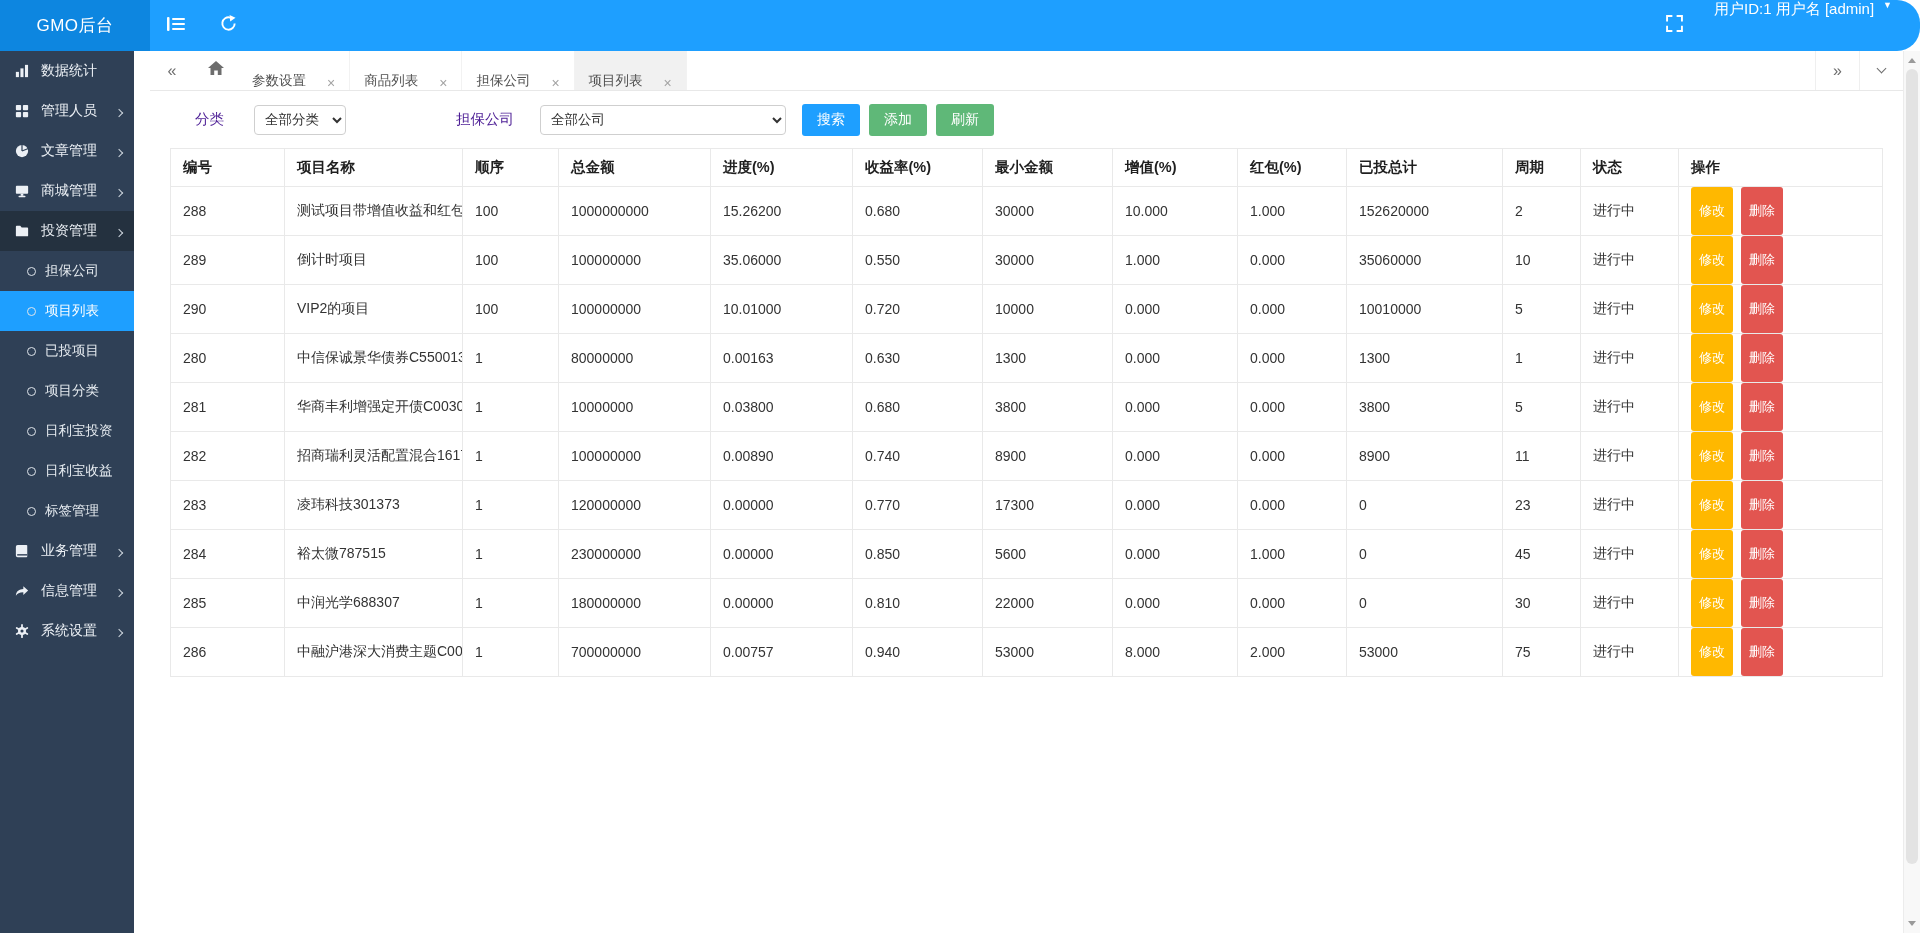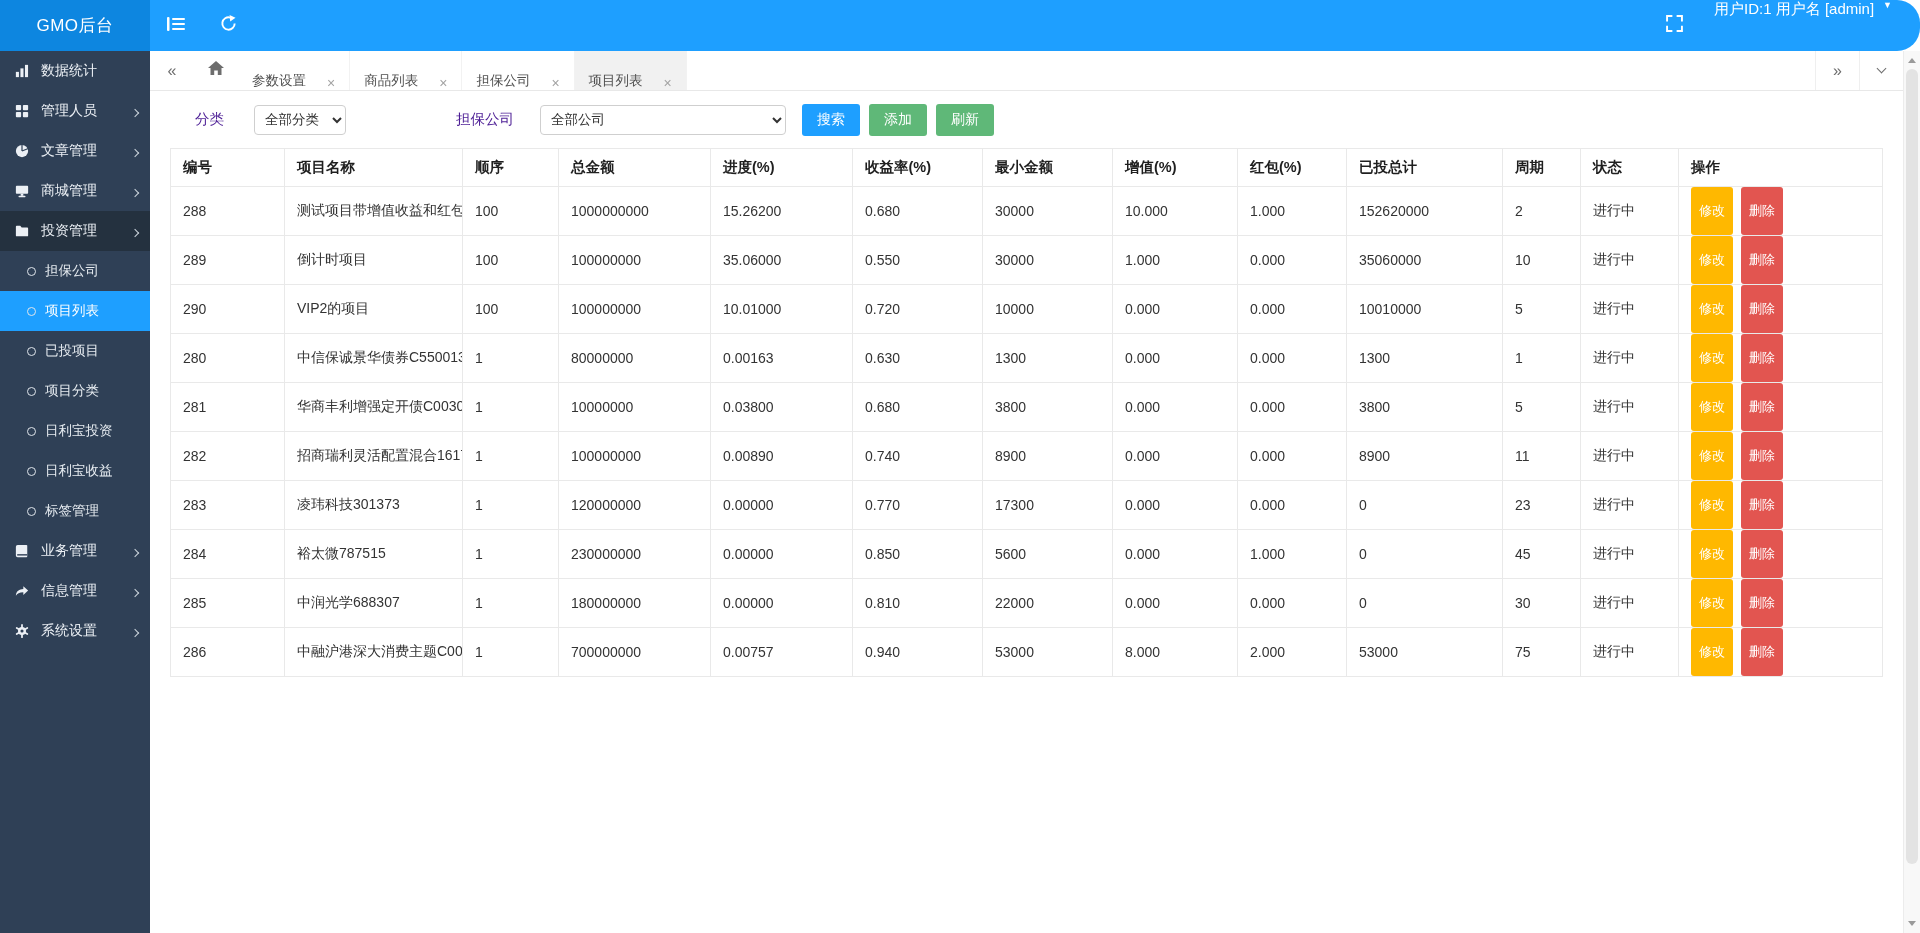--- a/index.html
+++ b/index.html
@@ -12,21 +12,21 @@
   .logo { width:150px; height:51px; background:#0D86E0; display:flex;
     align-items:center; justify-content:center; font-size:17px; letter-spacing:.5px; }
   .hdr-btn { width:52px; height:51px; display:flex; align-items:center;
     justify-content:center; cursor:pointer; color:#fff; }
   .hdr-right { margin-left:auto; display:flex; align-items:center; height:51px; }
   .user-dd { display:flex; align-items:flex-start; padding:0 28px 0 14px;
     font-size:15px; cursor:pointer; height:51px; }
   .user-caret { font-size:9px; margin-left:9px; }
 
   
-  .sidebar { position:absolute; top:51px; left:0; width:150px; height:882px;
+  .sidebar { position:absolute; top:51px; left:0; width:134px; height:882px;
     background:#2F4056; color:#ecf0f5; overflow:hidden; }
   .side-item { height:40px; display:flex; align-items:center;
     padding:0 12px 0 15px; font-size:14px; cursor:pointer; }
   .side-item.expanded { background:#24313F; }
   .side-item .micon { width:17px; height:16px; margin-right:9px; display:flex;
     align-items:center; }
   .side-item .arrow { margin-left:auto; }
   .chev-r { width:6px; height:6px; border-top:1.6px solid #cdd5dd;
     border-right:1.6px solid #cdd5dd; transform:rotate(45deg); display:inline-block; }
   .side-sub { height:40px; display:flex; align-items:center; padding-left:27px;

